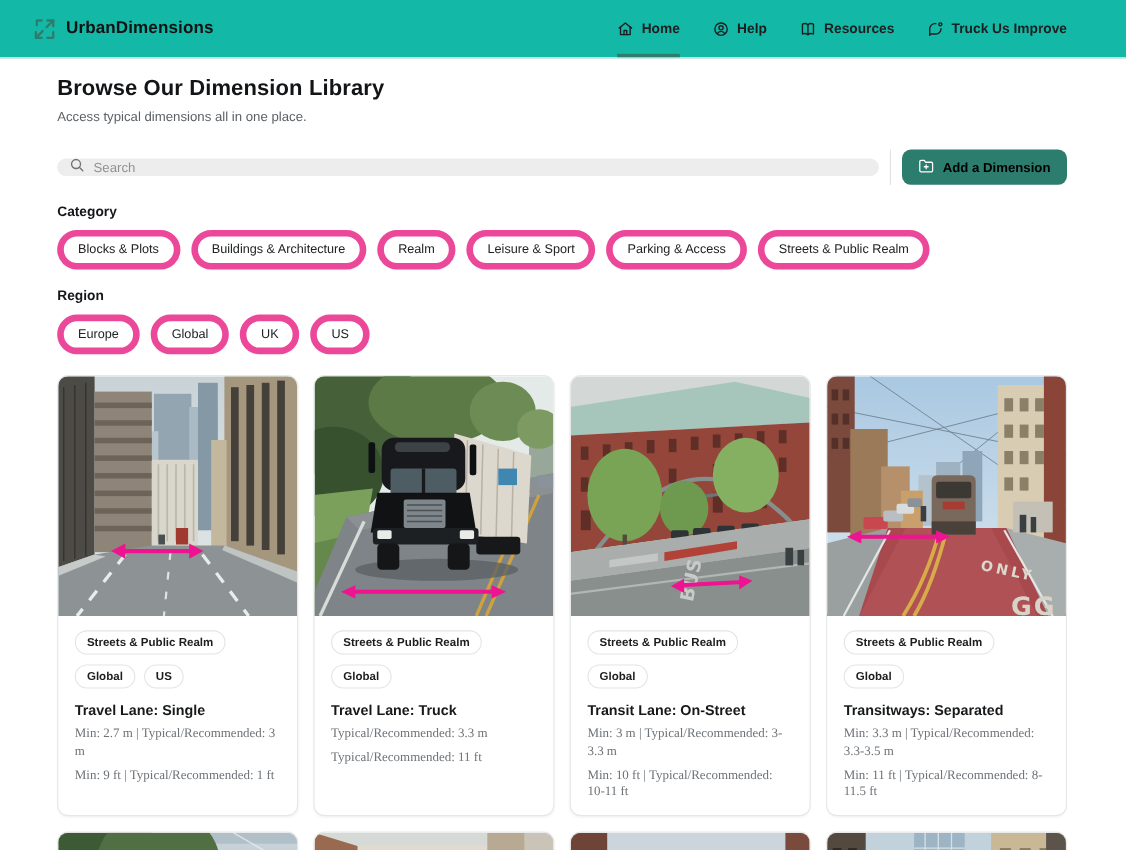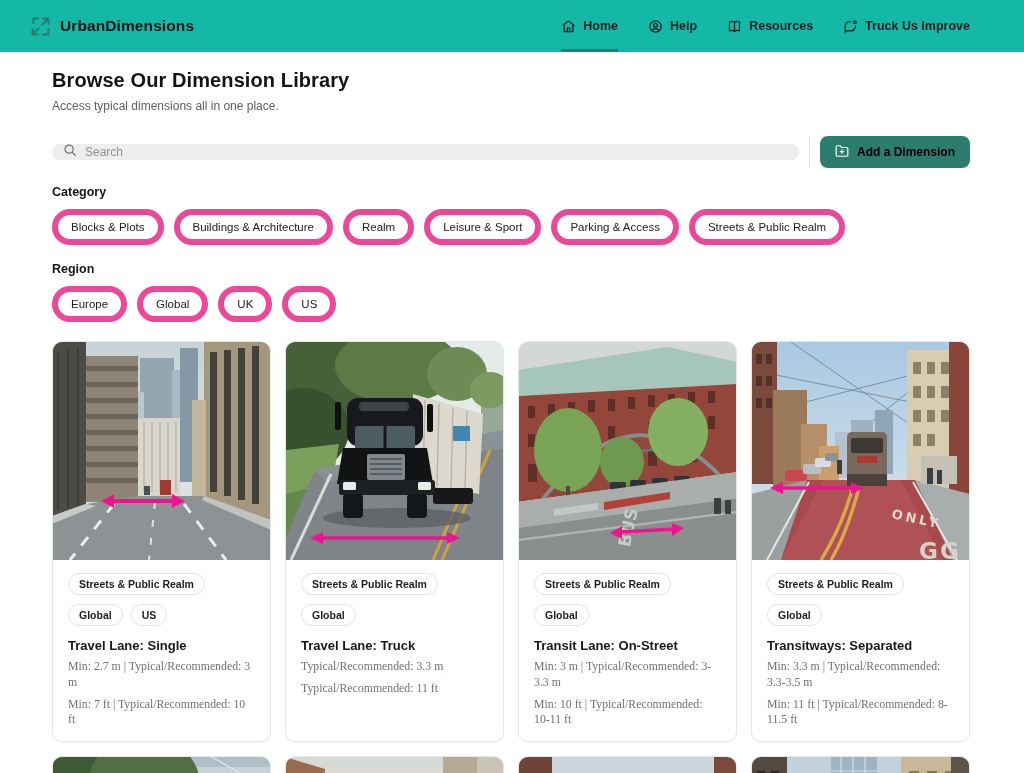--- a/index.html
+++ b/index.html
@@ -218,21 +218,21 @@
           </g>
       </svg>
       <div class="card-body">
         <span class="pill">Streets &amp; Public Realm</span>
         <div class="pill-row">
           <span class="pill">Global</span>
           <span class="pill">US</span>
         </div>
         <div class="card-title">Travel Lane: Single</div>
         <div class="metric">Min: 2.7 m | Typical/Recommended: 3 m</div>
-        <div class="metric">Min: 7 ft | Typical/Recommended: 10 ft</div>
+        <div class="metric">Min: 9 ft | Typical/Recommended: 1 ft</div>
       </div>
     </div>
 
     <div class="card">
       <svg class="card-img" viewBox="0 0 219 218" preserveAspectRatio="xMidYMid slice">
         <rect width="219" height="218" fill="#e3eae7"></rect>
         <rect x="196" y="58" width="23" height="44" fill="#97a79a"></rect>
         <ellipse cx="40" cy="42" rx="72" ry="56" fill="#46603a"></ellipse>
         <ellipse cx="112" cy="24" rx="62" ry="38" fill="#5c7a46"></ellipse>
         <ellipse cx="18" cy="88" rx="46" ry="42" fill="#37512f"></ellipse>

